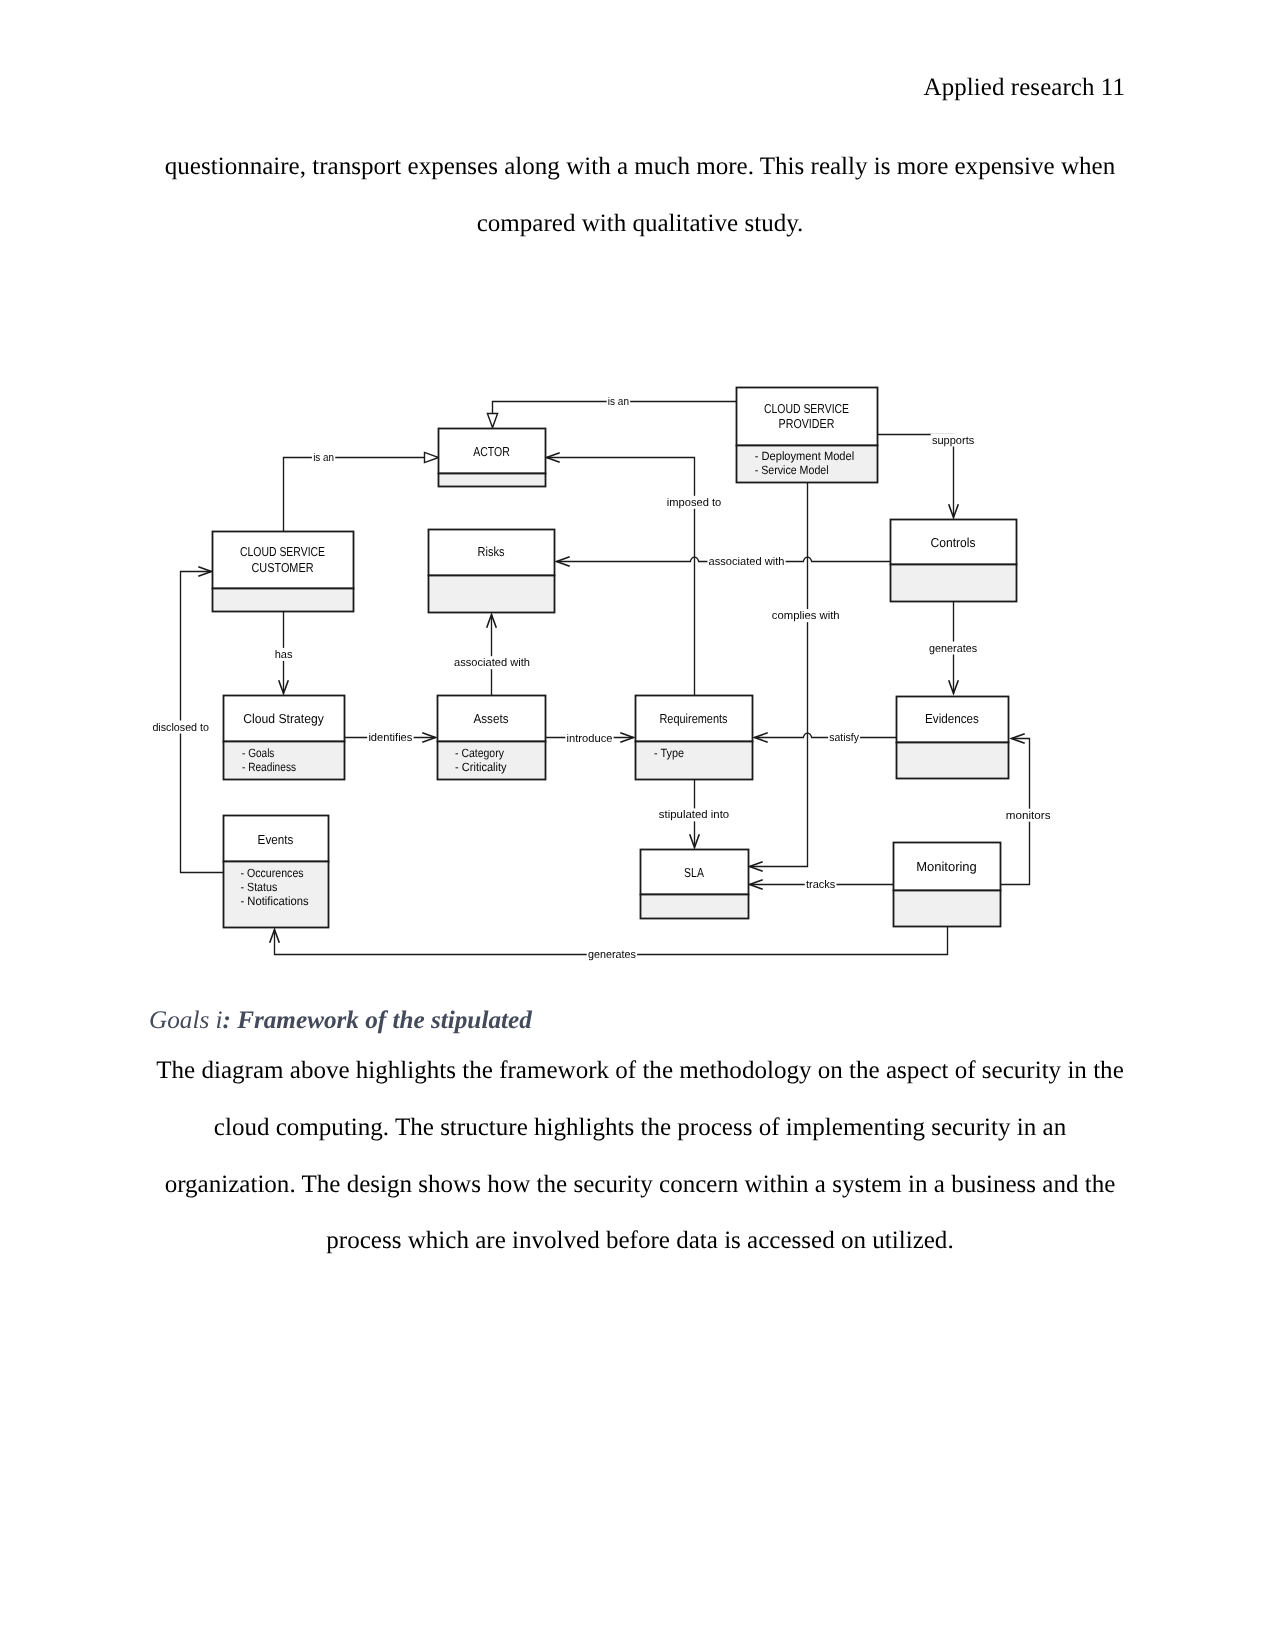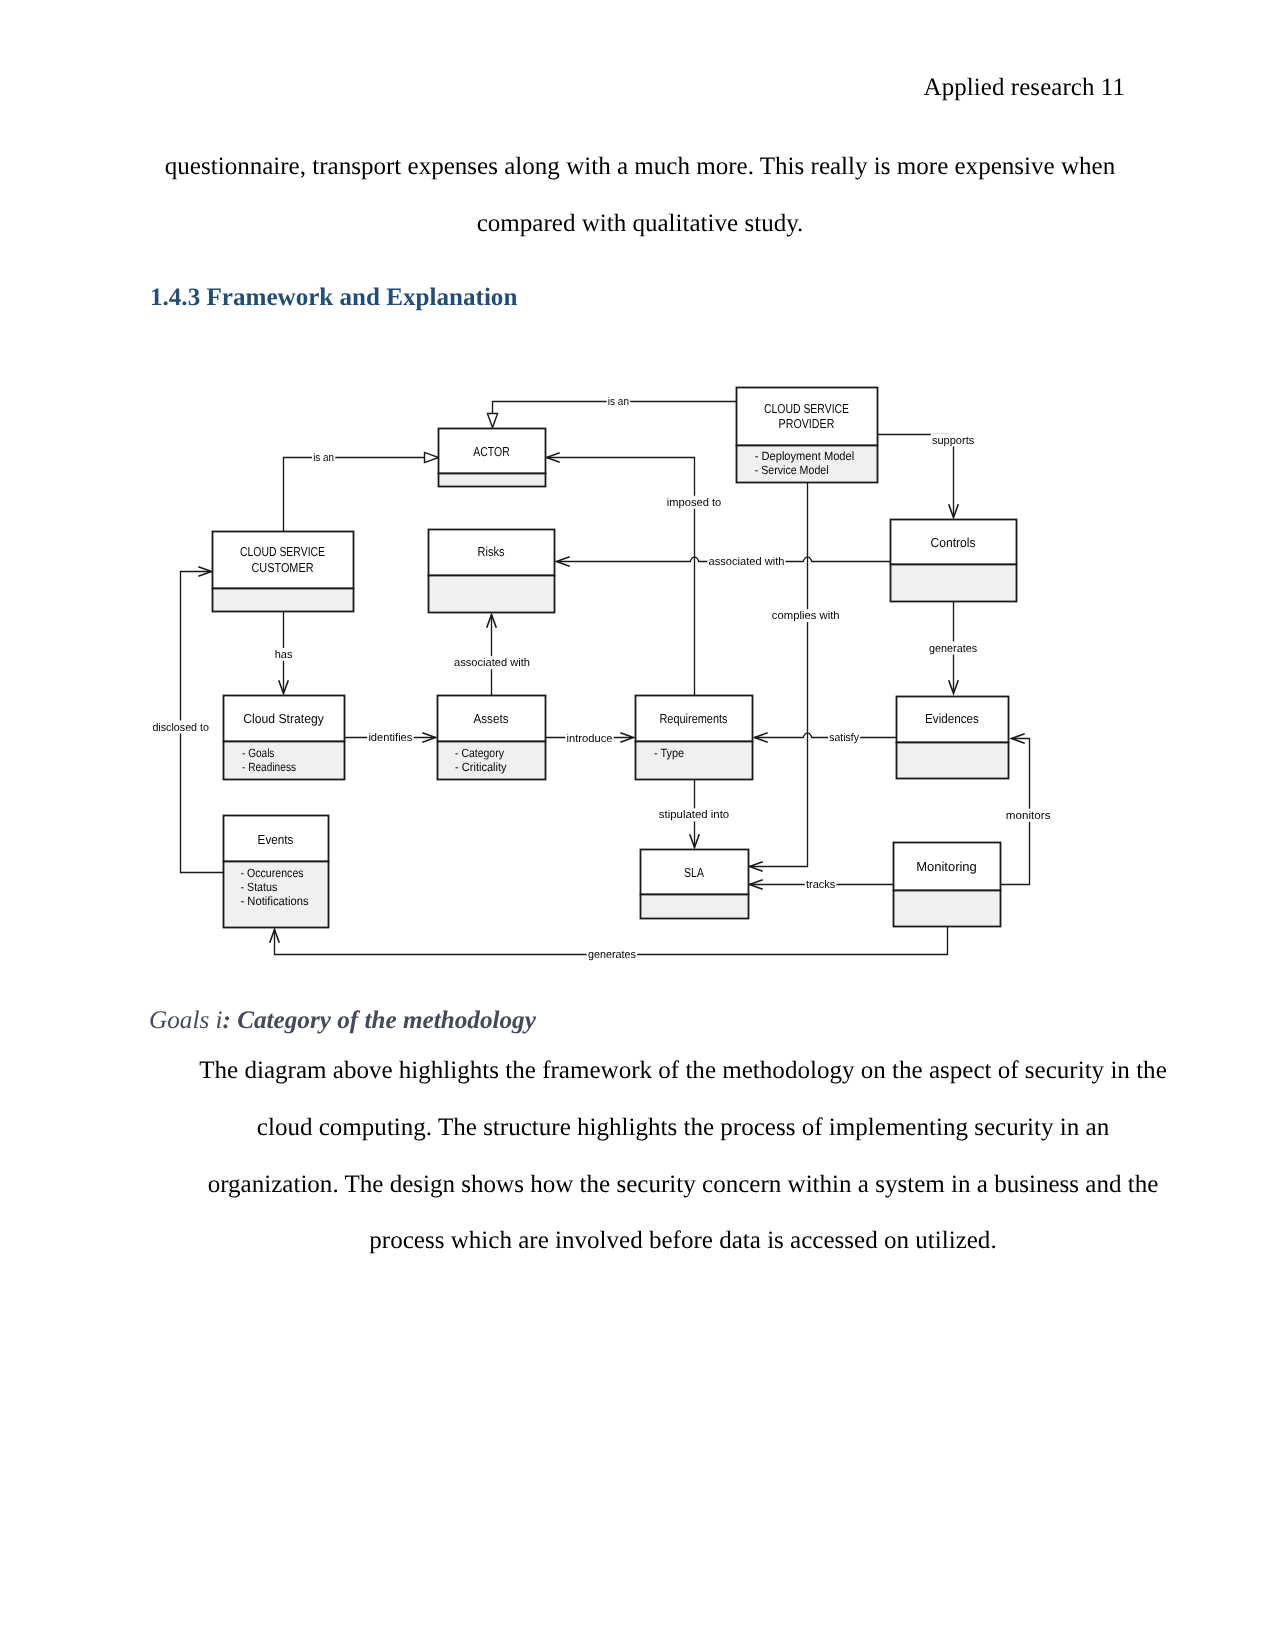--- a/index.html
+++ b/index.html
@@ -17,21 +17,20 @@
   .dgt{font-family:"Liberation Sans",sans-serif;font-size:13px;fill:#060606;}
   .dga{font-family:"Liberation Sans",sans-serif;font-size:12px;fill:#060606;}
   .dgl{font-family:"Liberation Sans",sans-serif;font-size:11.2px;fill:#060606;}
 </style>
 </head>
 <body>
 
 <div class="page">
   <div class="hdr">Applied research 11</div>
   <div class="para" style="top:139px;">questionnaire, transport expenses along with a much more. This really is more expensive when compared with qualitative study.</div>
-  <div class="h3" style="top:284px;">1.4.3 Framework and Explanation</div>
   <svg id="fig" width="1275" height="1650" viewBox="0 0 1275 1650">
     <g id="edges">
         <g>
           <path d="M736.5 401.5L492.5 401.5L492.5 413.5" fill="none" stroke="#1a1a1a" stroke-width="1.35"></path>
           <path d="M492.5 427.6L487.4 413.5L497.6 413.5Z" fill="#fff" stroke="#1a1a1a" stroke-width="1.4"></path>
         </g>
         <g>
           <path d="M283.5 531.5L283.5 457.5L424.5 457.5" fill="none" stroke="#1a1a1a" stroke-width="1.35"></path>
           <path d="M438.6 457.5L424.5 462.6L424.5 452.4Z" fill="#fff" stroke="#1a1a1a" stroke-width="1.4"></path>
         </g>
@@ -200,15 +199,15 @@
         <rect x="1004.65" y="808.70" width="47.10" height="13" fill="#fff"></rect>
         <text x="1005.85" y="818.7" class="dgl" textLength="44.7" lengthAdjust="spacingAndGlyphs">monitors</text>
         <rect x="586.70" y="947.60" width="50.40" height="13" fill="#fff"></rect>
         <text x="587.90" y="957.6" class="dgl" textLength="48" lengthAdjust="spacingAndGlyphs">generates</text>
         <rect x="151.20" y="720.50" width="59.00" height="13" fill="#fff"></rect>
         <text x="152.40" y="730.5" class="dgl" textLength="56.6" lengthAdjust="spacingAndGlyphs">disclosed to</text>
         <rect x="804.75" y="877.50" width="31.70" height="13" fill="#fff"></rect>
         <text x="805.95" y="887.5" class="dgl" textLength="29.3" lengthAdjust="spacingAndGlyphs">tracks</text>
       </g>
   </svg>
-  <div class="cap" style="top:1007px;"><i>Goals i</i><b>: Category of the methodology</b></div>
-  <div class="para" style="top:1043px;margin-left:43px;">The diagram above highlights the framework of the methodology on the aspect of security in the cloud computing. The structure highlights the process of implementing security in an organization. The design shows how the security concern within a system in a business and the process which are involved before data is accessed on utilized.</div>
+  <div class="cap" style="top:1007px;"><i>Goals i</i><b>: Framework of the stipulated</b></div>
+  <div class="para" style="top:1043px;">The diagram above highlights the framework of the methodology on the aspect of security in the cloud computing. The structure highlights the process of implementing security in an organization. The design shows how the security concern within a system in a business and the process which are involved before data is accessed on utilized.</div>
 </div>
 
 </body></html>

